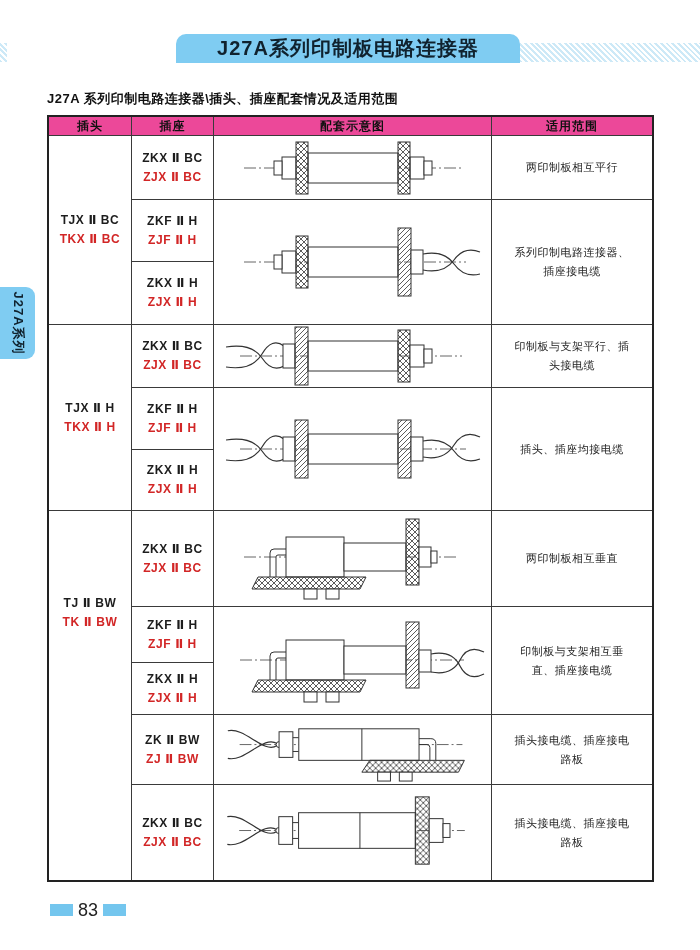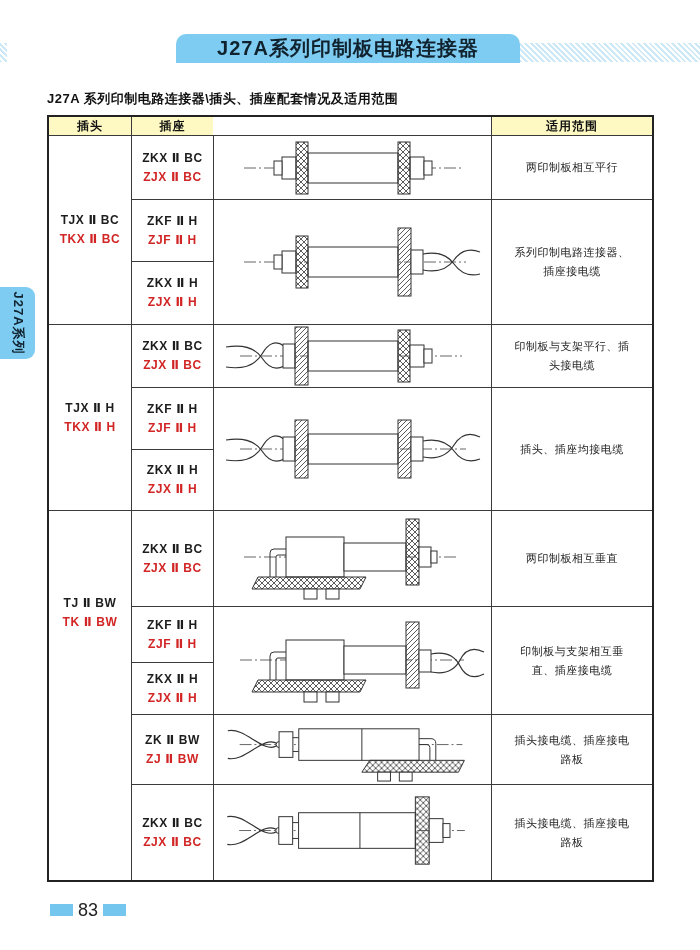--- a/index.html
+++ b/index.html
@@ -44,21 +44,21 @@
     grid-template-rows:18px 64px 62px 63px 63px 62px 61px 96px 56px 52px 70px 96px;
     border:2px solid #222;background:#fff;
   }
   .cell{
     border-left:1px solid #3a3a3a;border-top:1px solid #3a3a3a;
     display:flex;flex-direction:column;align-items:center;justify-content:center;
     overflow:hidden;
   }
   .c1{border-left:none;}
   .hdr{
-    border-top:none;background:#fef9c3;
+    border-top:none;background:#ec4899;
     font-size:12px;font-weight:bold;color:#111;letter-spacing:1px;
     flex-direction:row;
   }
   .model{font-size:12px;letter-spacing:0.6px;line-height:1.55;text-align:left;font-weight:bold;}
   .m-black{color:#1d1d1d;}
   .m-red{color:#d22626;}
   .range{
     font-size:11px;color:#1d1d1d;text-align:center;line-height:1.7;
     padding:0 18px;letter-spacing:0.5px;
   }
@@ -95,20 +95,21 @@
 <div class="side-tab">
   <span>J27A系列</span>
 </div>
 
 <div class="section-title">J27A 系列印制电路连接器\插头、插座配套情况及适用范围</div>
 
 <div class="tbl">
 
   <div class="cell hdr c1" style="grid-column:1;grid-row:1">插头</div>
   <div class="cell hdr" style="grid-column:2;grid-row:1">插座</div>
+  <div class="cell hdr" style="grid-column:3;grid-row:1">配套示意图</div>
   <div class="cell hdr" style="grid-column:4;grid-row:1">适用范围</div>
 
   <div class="cell c1 model" style="grid-column:1;grid-row:2/5">
     <div class="m-black">TJX Ⅱ BC</div>
     <div class="m-red">TKX Ⅱ BC</div>
   </div>
   <div class="cell c1 model" style="grid-column:1;grid-row:5/8">
     <div class="m-black">TJX Ⅱ H</div>
     <div class="m-red">TKX Ⅱ H</div>
   </div>

